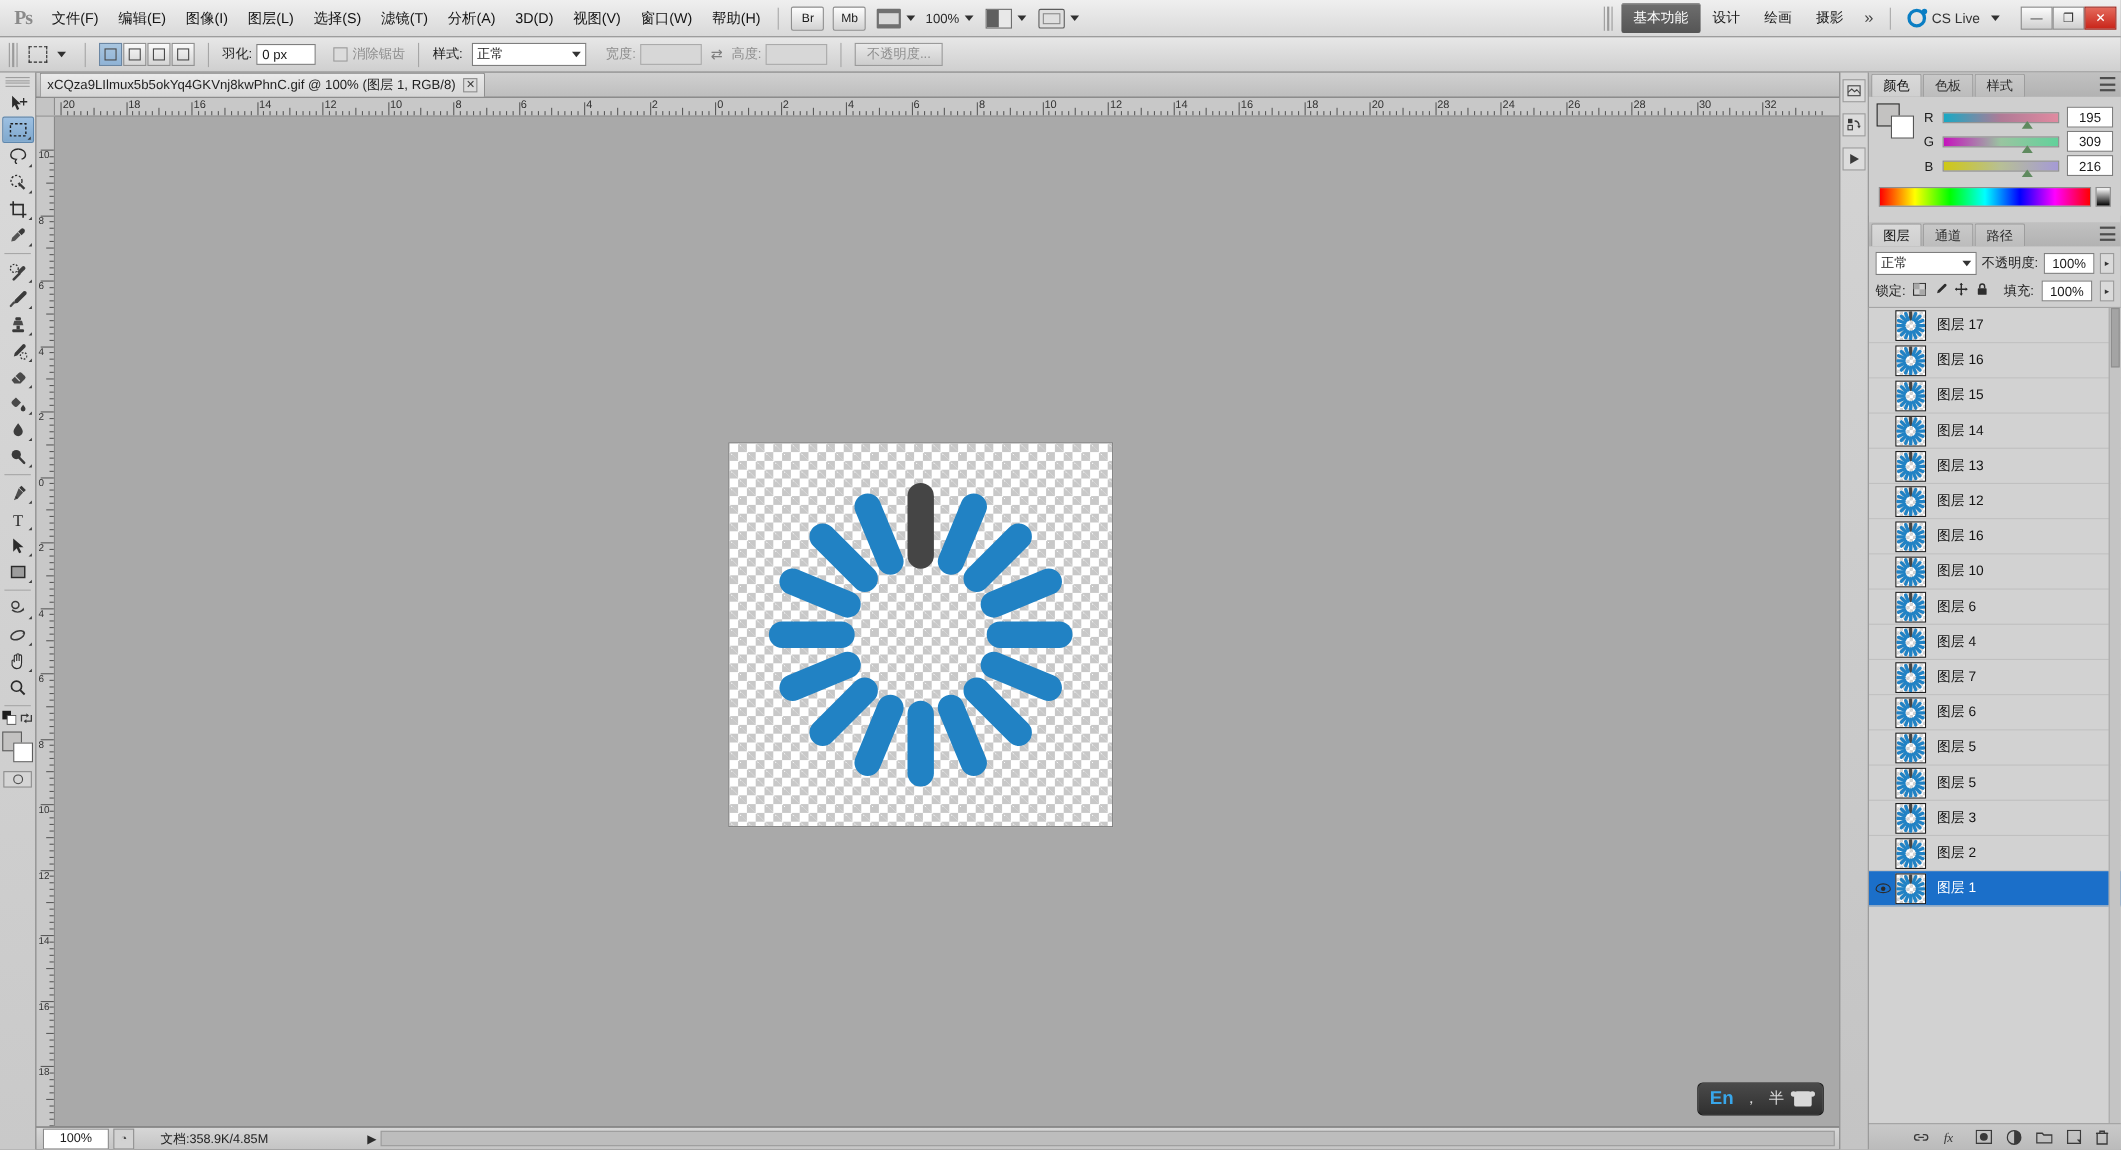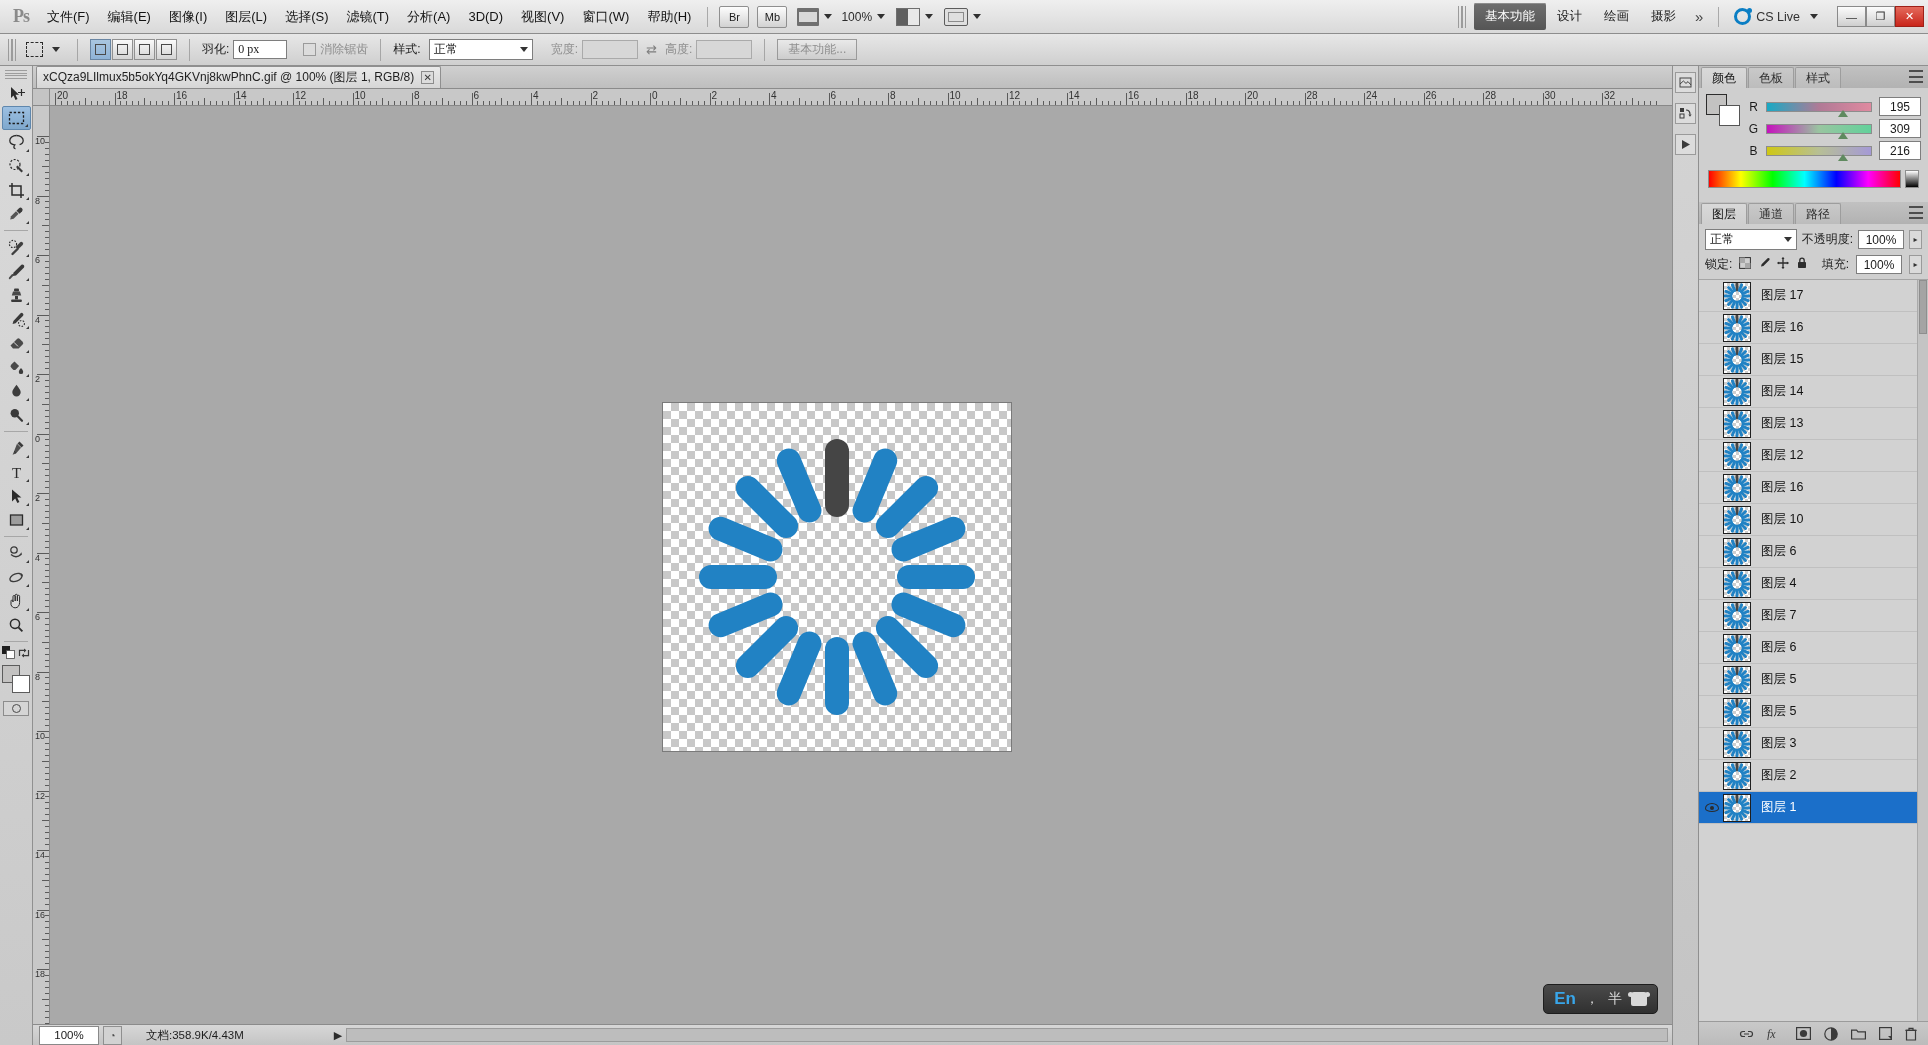--- a/index.html
+++ b/index.html
@@ -302,38 +302,38 @@
   <div class="caret"></div>
   <div class="op-sep"></div>
   <div class="selmode">
     <i class="on"></i>
     <i></i>
     <i></i>
     <i></i>
   </div>
   <div class="op-sep"></div>
   <div class="olbl">羽化:</div>
-  <div class="ofield" style="width:54px;font-family:Liberation Serif, serif;">0 px</div>
+  <div class="ofield" style="width:54px;">0 px</div>
   <div style="margin-left:12px;display:flex;align-items:center;">
     <span class="ckbox"></span>
     <span class="olbl dim">消除锯齿</span>
   </div>
   <div class="op-sep"></div>
   <div class="olbl">样式:</div>
   <div class="osel" style="width:104px;margin-left:4px;">
     <span>正常</span>
     <span class="ar"></span>
   </div>
   <div class="olbl dim" style="margin-left:14px;">宽度:</div>
   <div class="ofield dis" style="width:56px;"></div>
   <div class="swapic">⇄</div>
   <div class="olbl dim">高度:</div>
   <div class="ofield dis" style="width:56px;"></div>
   <div class="op-sep"></div>
-  <div class="obtn">基本功能...</div>
+  <div class="obtn">不透明度...</div>
 </div>
 
 <div class="main">
 
   <div class="tools">
     <div class="thandle">
         <i></i>
         <i></i>
         <i></i>
         <i></i>
@@ -1026,21 +1026,21 @@
           <span class="gl">，</span>
           <span class="gl">半</span>
           <span class="shirt"></span>
         </div>
       </div>
     </div>
 
     <div class="statusbar">
       <div class="sb-zoom">100%</div>
       <div class="sb-ic">◔</div>
-      <div class="sb-doc">文档:358.9K/4.43M</div>
+      <div class="sb-doc">文档:358.9K/4.85M</div>
       <div class="sb-play">▶</div>
       <div class="sb-track"></div>
     </div>
   </div>
 
   <div class="dockrail">
     <div class="rail-ic">
       <svg width="13" height="13" viewBox="0 0 13 13">
           <rect x="1" y="2" width="11" height="9" fill="none" stroke="#444" stroke-width="1"></rect>
           <path d="M1 8l3.4-3 2.6 2.4 2-1.8L12 9" fill="none" stroke="#444" stroke-width="1"></path>

